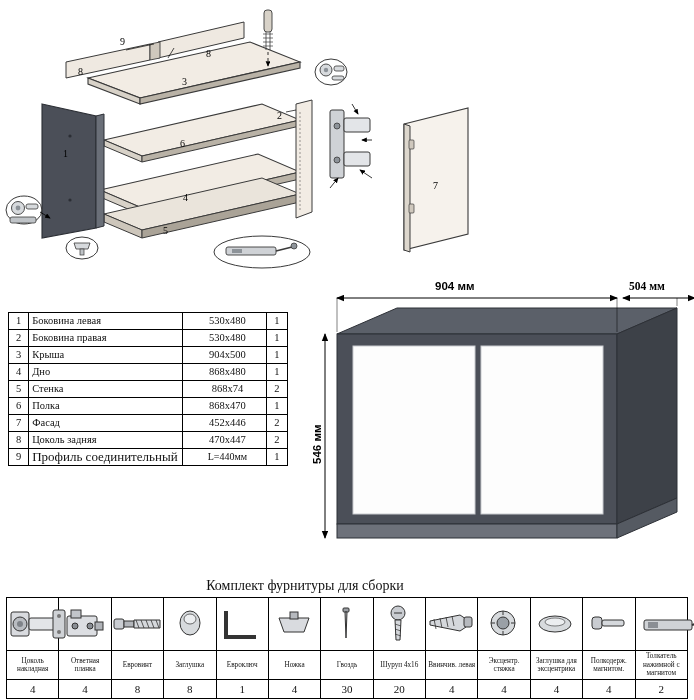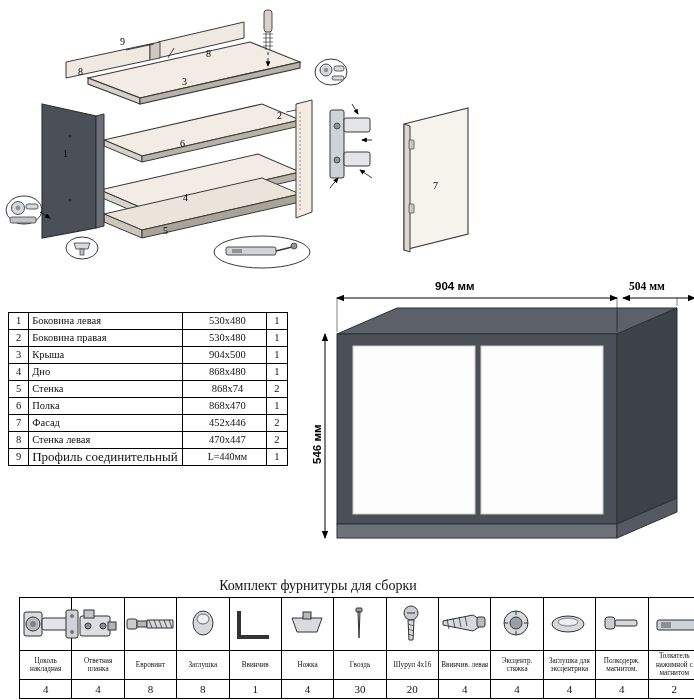--- a/index.html
+++ b/index.html
@@ -21,21 +21,21 @@
   .parts tr.small td.nm{font-size:13px;}
   .parts tr.small td.sz{font-size:10px;}
 
   
   .cab{position:absolute;left:317px;top:286px;width:390px;height:270px;}
   .cab svg{position:absolute;left:0;top:0;}
   .dimlabel{position:absolute;font-family:"Liberation Sans",sans-serif;font-weight:bold;font-size:11.5px;color:#000;}
   .dimlabel.vert{transform:rotate(-90deg);transform-origin:left top;}
 
   
-  .kit{position:absolute;left:6px;top:578px;width:598px;margin-left:13px;}
+  .kit{position:absolute;left:6px;top:578px;width:598px;}
   .kit-title{text-align:center;font-size:14px;font-family:"Liberation Serif",serif;margin:0 0 3px 0;}
   table.kit-tbl{border-collapse:collapse;width:682px;table-layout:fixed;}
   table.kit-tbl td{border:1px solid #000;text-align:center;vertical-align:middle;padding:0;}
   tr.kit-img td{height:52px;}
   tr.kit-name td{height:26px;font-size:7.2px;line-height:8.4px;font-family:"Liberation Serif",serif;padding:1px;}
   tr.kit-qty td{height:18px;font-size:11px;font-family:"Liberation Serif",serif;}
   .ksvg{display:block;margin:0 auto;}
 </style>
 </head>
 <body>
@@ -210,21 +210,21 @@
           <td class="qt">1</td>
         </tr>
         <tr>
           <td class="num">7</td>
           <td class="nm">Фасад</td>
           <td class="sz">452х446</td>
           <td class="qt">2</td>
         </tr>
         <tr>
           <td class="num">8</td>
-          <td class="nm">Стенка левая</td>
+          <td class="nm">Цоколь задняя</td>
           <td class="sz">470х447</td>
           <td class="qt">2</td>
         </tr>
         <tr class="small">
           <td class="num">9</td>
           <td class="nm">Профиль соединительный</td>
           <td class="sz">L=440мм</td>
           <td class="qt">1</td>
         </tr>
       </tbody>
@@ -375,21 +375,21 @@
                 <path d="M56,19 l12,-4" stroke="#333" stroke-width="2"></path>
                 <circle cx="70" cy="14" r="3.5" fill="#9aa0a6" stroke="#333"></circle>
               </svg>
             </td>
           </tr>
         <tr class="kit-name" id="kit-row-name">
             <td>Цоколь накладная</td>
             <td>Ответная планка</td>
             <td>Еврoвинт</td>
             <td>Заглушка</td>
-            <td>Ввинчив</td>
+            <td>Евроключ</td>
             <td>Ножка</td>
             <td>Гвоздь</td>
             <td>Шуруп 4х16</td>
             <td>Ввинчив. левая</td>
             <td>Эксцентр. стяжка</td>
             <td>Заглушка для эксцентрика</td>
             <td>Полкодерж. магнитом.</td>
             <td>Толкатель нажимной с магнитом</td>
           </tr>
         <tr class="kit-qty" id="kit-row-qty">

